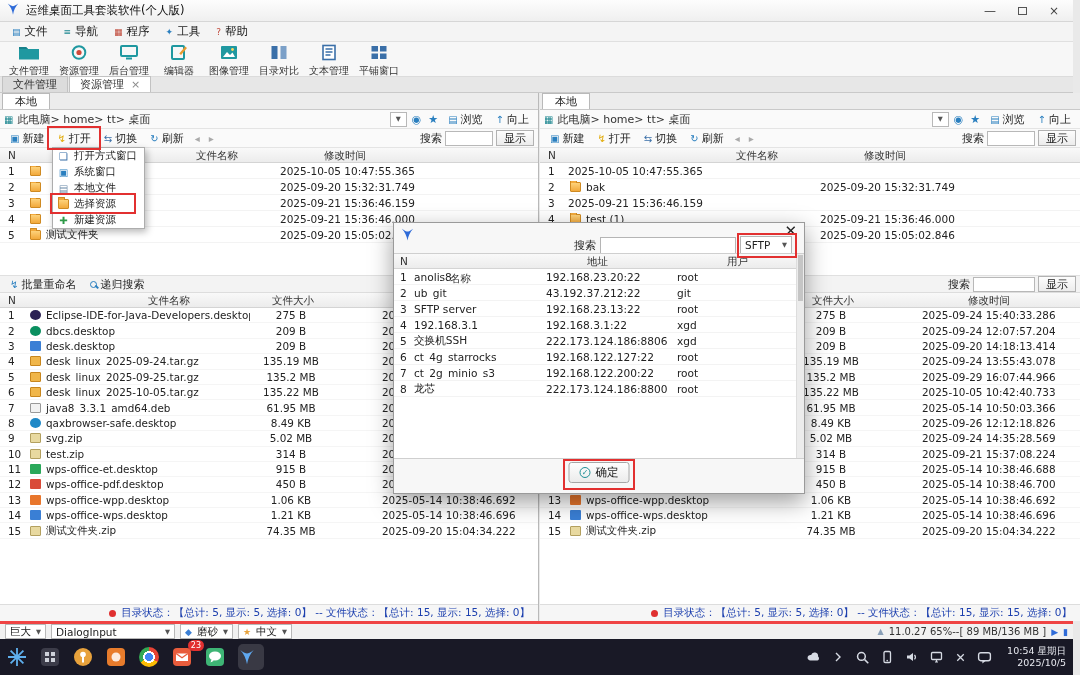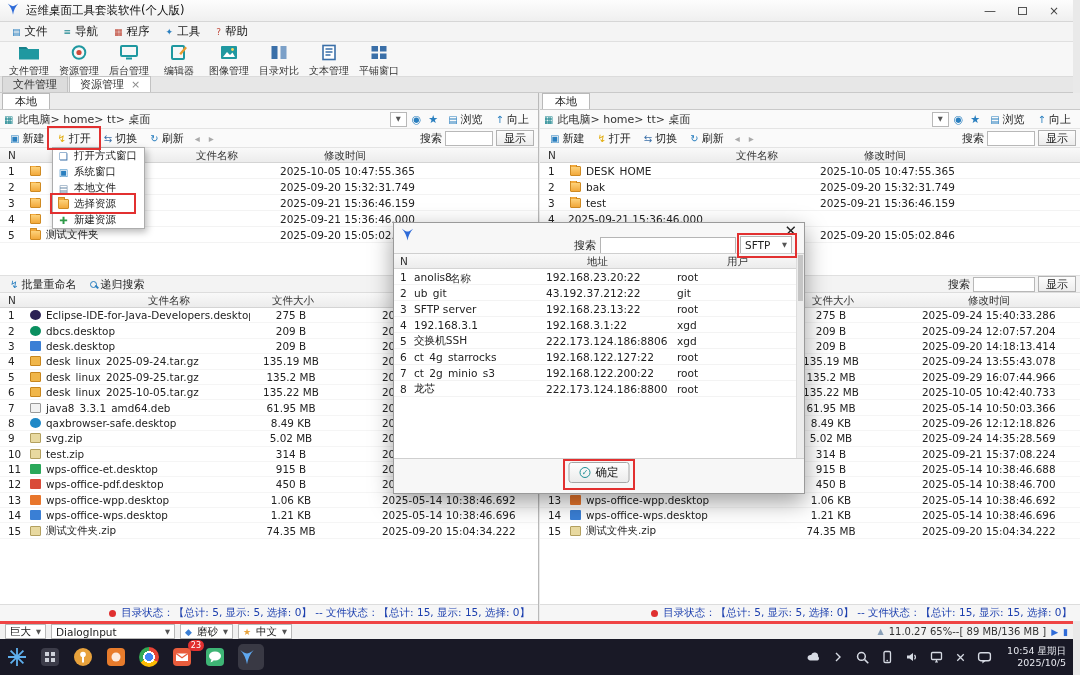--- a/index.html
+++ b/index.html
@@ -585,47 +585,43 @@
   <div class="dir-table">
     <div class="thead">
       <span class="u-h-n">N</span>
       <span class="u-h-name">文件名称</span>
       <span class="u-h-date">修改时间</span>
     </div>
     <div>
 
         <div class="trow">
           <span class="u-n">1</span>
-          <span class="u-name">
-              <i class="fic ic-folder"></i>
-              <span>DESK_HOME</span>
-            </span>
           <span class="u-date">2025-10-05 10:47:55.365</span>
         </div>
 
         <div class="trow">
           <span class="u-n">2</span>
           <span class="u-name">
               <i class="fic ic-folder"></i>
               <span>bak</span>
             </span>
           <span class="u-date">2025-09-20 15:32:31.749</span>
         </div>
 
         <div class="trow">
           <span class="u-n">3</span>
+          <span class="u-date">2025-09-21 15:36:46.159</span>
+        </div>
+
+        <div class="trow">
+          <span class="u-n">4</span>
           <span class="u-name">
               <i class="fic ic-folder"></i>
-              <span>test</span>
-            </span>
-          <span class="u-date">2025-09-21 15:36:46.159</span>
-        </div>
-
-        <div class="trow">
-          <span class="u-n">4</span>
+              <span>test (1)</span>
+            </span>
           <span class="u-date">2025-09-21 15:36:46.000</span>
         </div>
 
         <div class="trow">
           <span class="u-n">5</span>
           <span class="u-name">
               <i class="fic ic-folder"></i>
               <span></span>
             </span>
           <span class="u-date">2025-09-20 15:05:02.846</span>

